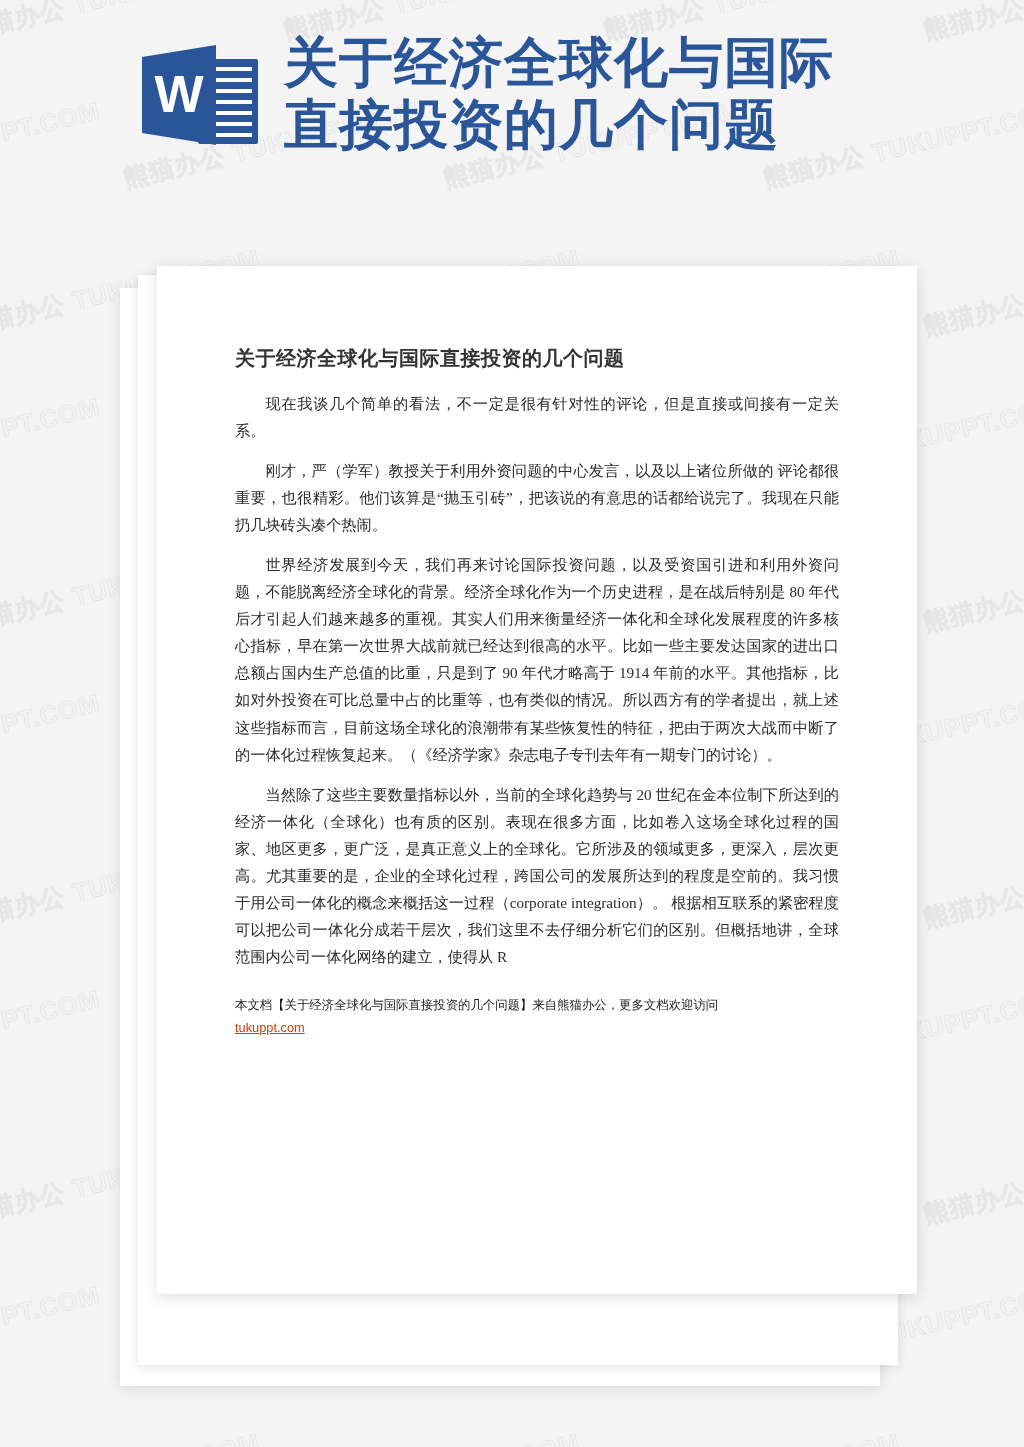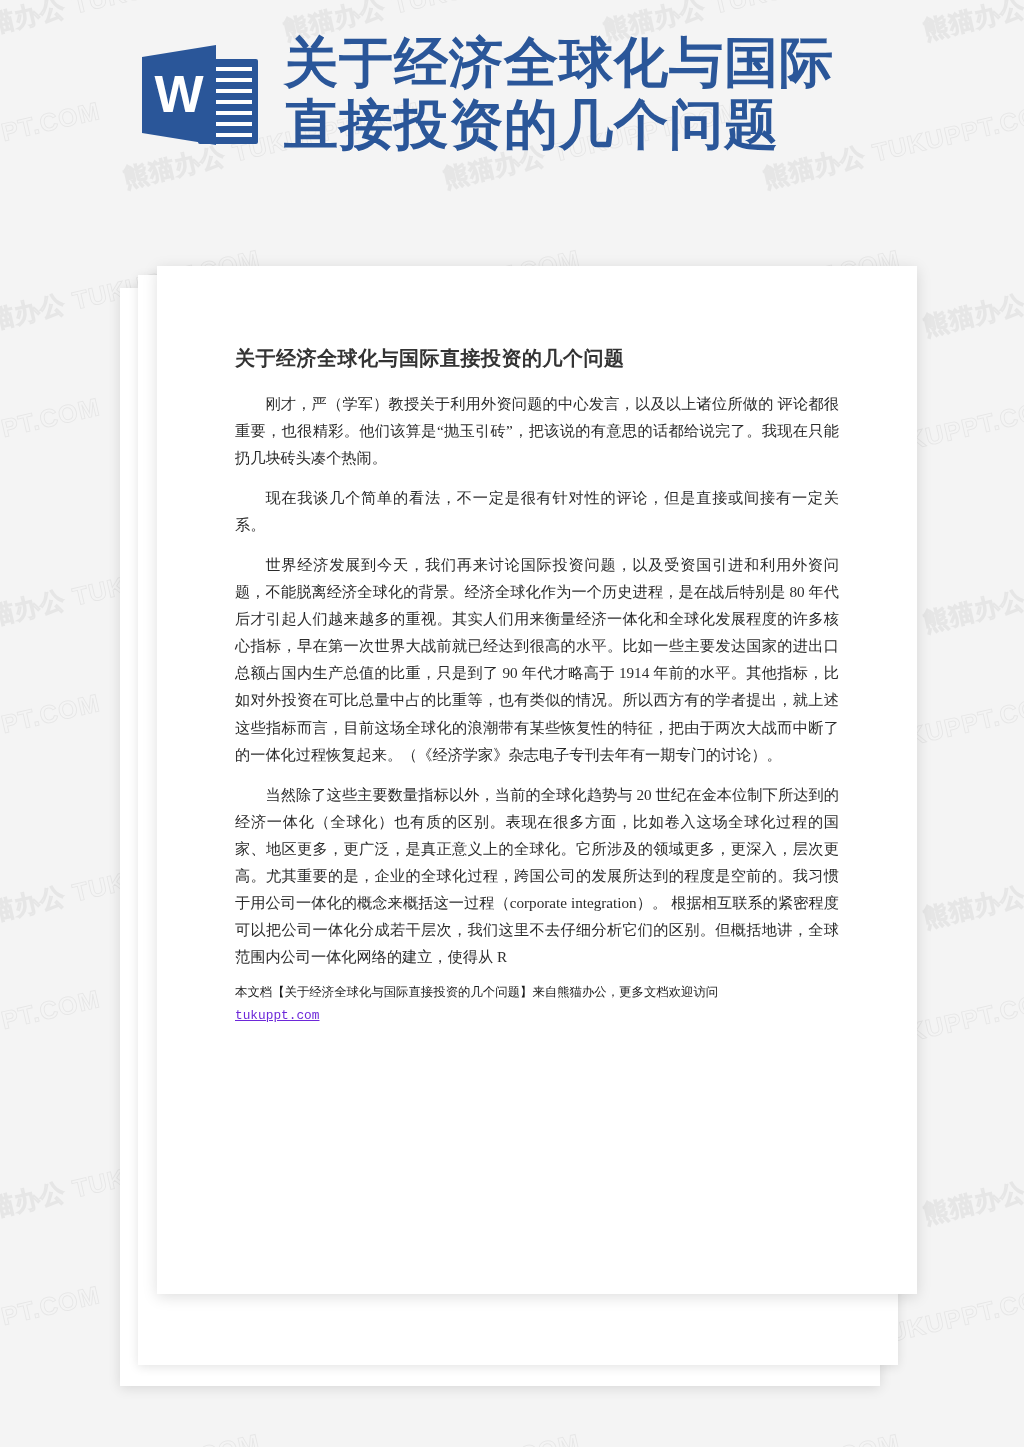--- a/index.html
+++ b/index.html
@@ -154,30 +154,30 @@
     font-family: "Liberation Serif", "DejaVu Serif", serif;
     font-size: 15.2px;
     line-height: 1.78;
     color: #2b2b2b;
     margin: 0 0 13px 0;
     text-align: justify;
     text-justify: inter-ideograph;
     text-indent: 2em;
   }
   #doc-footer {
-    margin-top: 14px;
-    font-family: Liberation Mono, monospace;
+    margin-top: 26px;
+    font-family: Liberation Sans, sans-serif;
     font-size: 12.4px;
     line-height: 1.6;
     color: #1a1a1a;
   }
   #doc-footer-link {
     display: inline-block;
     margin-top: 2px;
-    color: #6d28d9;
+    color: #c2410c;
     text-decoration: underline;
     font-size: 12.8px;
   }
 </style>
 </head>
 <body>
 
 <div id="watermark-layer">
     <div class="wm" style="left: -40px; top: -20px;">熊猫办公 TUKUPPT.COM</div>
     <div class="wm" style="left: 280px; top: -20px;">熊猫办公 TUKUPPT.COM</div>
@@ -238,22 +238,22 @@
       <div class="wi-lines"></div>
       <div class="wi-panel"></div>
       <div class="wi-w">W</div>
     </div>
     <div id="header-title">关于经济全球化与国际直接投资的几个问题</div>
   </div>
 </div>
 
 <div id="doc-content">
   <h1 id="doc-heading">关于经济全球化与国际直接投资的几个问题</h1>
+  <p class="doc-para">现在我谈几个简单的看法，不一定是很有针对性的评论，但是直接或间接有一定关系。</p>
   <p class="doc-para">刚才，严（学军）教授关于利用外资问题的中心发言，以及以上诸位所做的 评论都很重要，也很精彩。他们该算是“抛玉引砖”，把该说的有意思的话都给说完了。我现在只能扔几块砖头凑个热闹。</p>
-  <p class="doc-para">现在我谈几个简单的看法，不一定是很有针对性的评论，但是直接或间接有一定关系。</p>
   <p class="doc-para">世界经济发展到今天，我们再来讨论国际投资问题，以及受资国引进和利用外资问题，不能脱离经济全球化的背景。经济全球化作为一个历史进程，是在战后特别是 80 年代后才引起人们越来越多的重视。其实人们用来衡量经济一体化和全球化发展程度的许多核心指标，早在第一次世界大战前就已经达到很高的水平。比如一些主要发达国家的进出口总额占国内生产总值的比重，只是到了 90 年代才略高于 1914 年前的水平。其他指标，比如对外投资在可比总量中占的比重等，也有类似的情况。所以西方有的学者提出，就上述这些指标而言，目前这场全球化的浪潮带有某些恢复性的特征，把由于两次大战而中断了的一体化过程恢复起来。（《经济学家》杂志电子专刊去年有一期专门的讨论）。</p>
   <p class="doc-para">当然除了这些主要数量指标以外，当前的全球化趋势与 20 世纪在金本位制下所达到的经济一体化（全球化）也有质的区别。表现在很多方面，比如卷入这场全球化过程的国家、地区更多，更广泛，是真正意义上的全球化。它所涉及的领域更多，更深入，层次更高。尤其重要的是，企业的全球化过程，跨国公司的发展所达到的程度是空前的。我习惯于用公司一体化的概念来概括这一过程（corporate integration）。 根据相互联系的紧密程度可以把公司一体化分成若干层次，我们这里不去仔细分析它们的区别。但概括地讲，全球范围内公司一体化网络的建立，使得从 R</p>
   <div id="doc-footer">
     <span>本文档【关于经济全球化与国际直接投资的几个问题】来自熊猫办公，更多文档欢迎访问</span>
     <br>
     <a id="doc-footer-link" href="#">tukuppt.com</a>
   </div>
 </div>
 
 </body></html>

